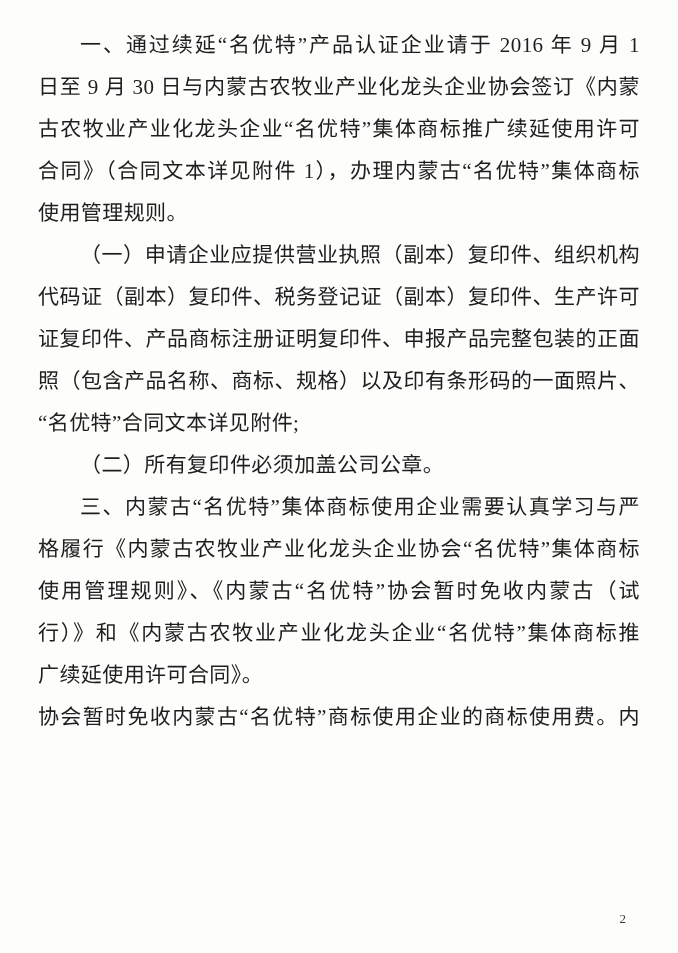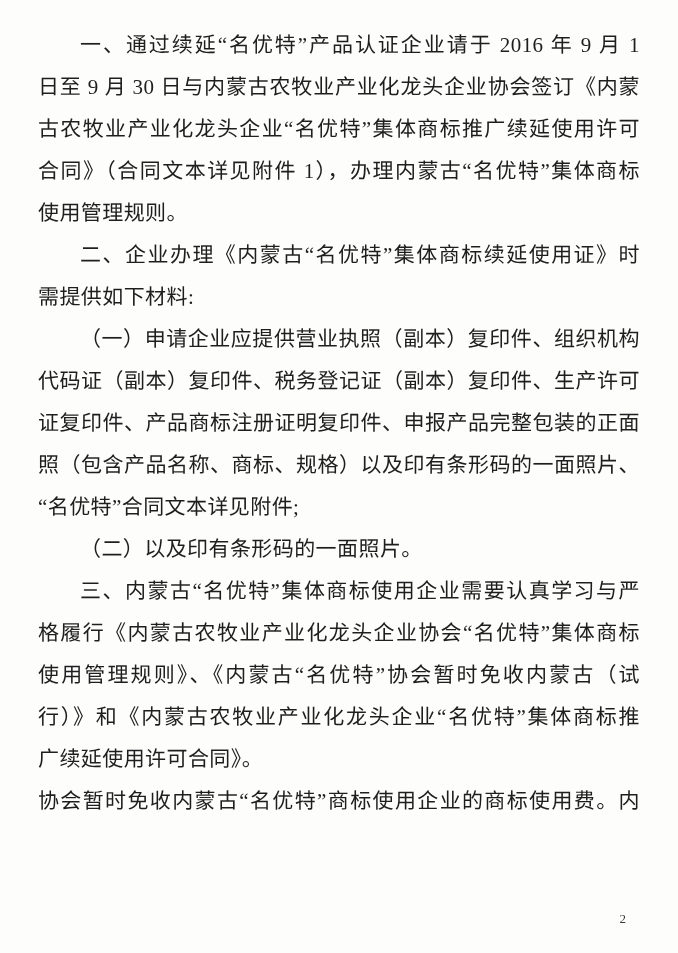--- a/index.html
+++ b/index.html
@@ -54,35 +54,31 @@
   <div class="body-text">
 
     <div class="para">
       <div class="line indent">一、通过续延“名优特”产品认证企业请于 2016 年 9 月 1</div>
       <div class="line">日至 9 月 30 日与内蒙古农牧业产业化龙头企业协会签订《内蒙</div>
       <div class="line">古农牧业产业化龙头企业“名优特”集体商标推广续延使用许可</div>
       <div class="line">合同》（合同文本详见附件 1），办理内蒙古“名优特”集体商标</div>
       <div class="line last">使用管理规则。</div>
     </div>
 
-    <div class="para">
-      <div class="line indent">二、企业办理《内蒙古“名优特”集体商标续延使用证》时</div>
-      <div class="line last">需提供如下材料:</div>
-    </div>
 
     <div class="para">
       <div class="line indent">（一）申请企业应提供营业执照（副本）复印件、组织机构</div>
       <div class="line">代码证（副本）复印件、税务登记证（副本）复印件、生产许可</div>
       <div class="line">证复印件、产品商标注册证明复印件、申报产品完整包装的正面</div>
       <div class="line">照（包含产品名称、商标、规格）以及印有条形码的一面照片、</div>
       <div class="line last">“名优特”合同文本详见附件;</div>
     </div>
 
     <div class="para">
-      <div class="line indent last">（二）以及印有条形码的一面照片。</div>
+      <div class="line indent last">（二）所有复印件必须加盖公司公章。</div>
     </div>
 
     <div class="para">
       <div class="line indent">三、内蒙古“名优特”集体商标使用企业需要认真学习与严</div>
       <div class="line">格履行《内蒙古农牧业产业化龙头企业协会“名优特”集体商标</div>
       <div class="line">使用管理规则》、《内蒙古“名优特”协会暂时免收内蒙古（试</div>
       <div class="line">行）》和《内蒙古农牧业产业化龙头企业“名优特”集体商标推</div>
       <div class="line last">广续延使用许可合同》。</div>
     </div>
 

